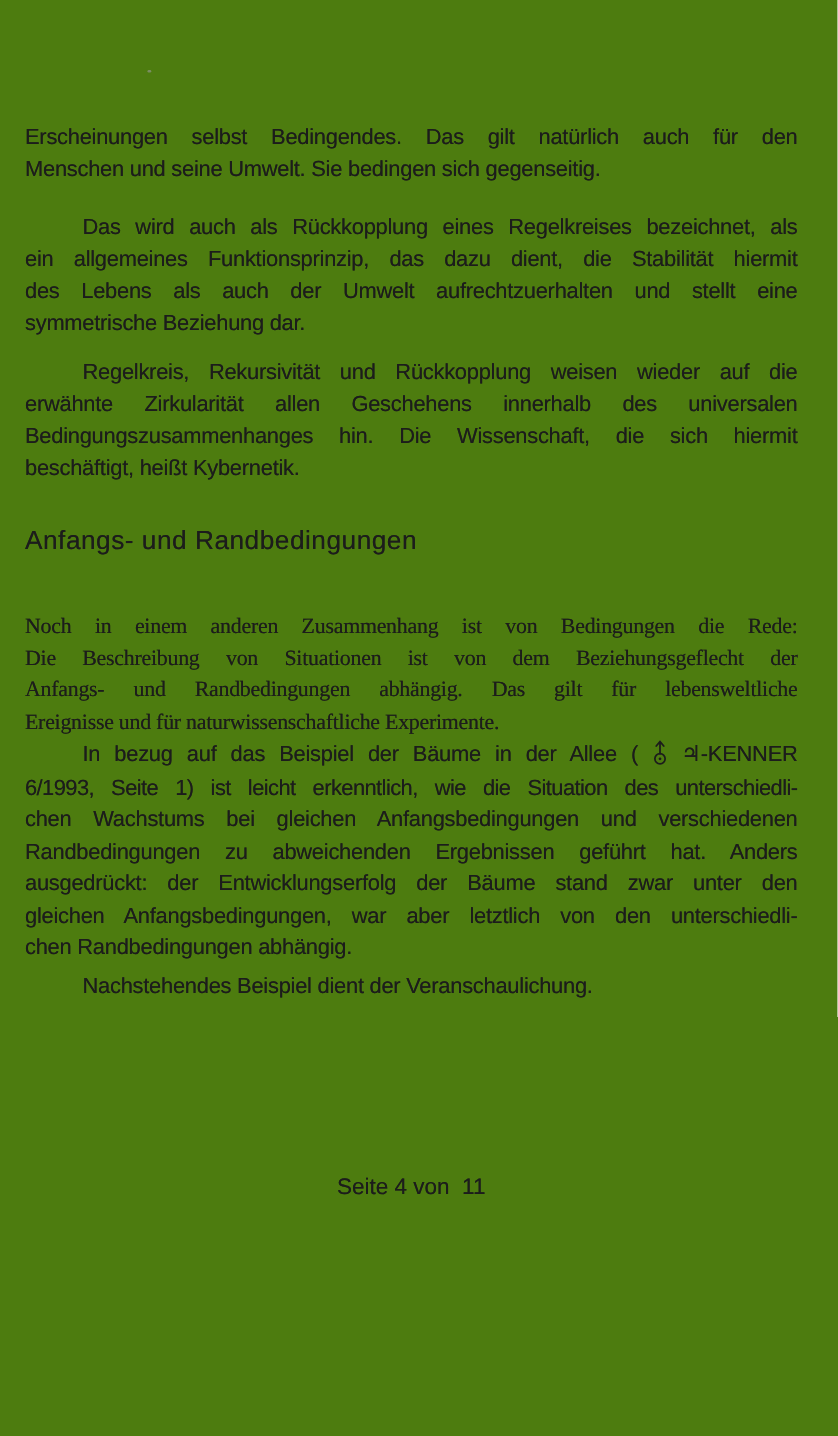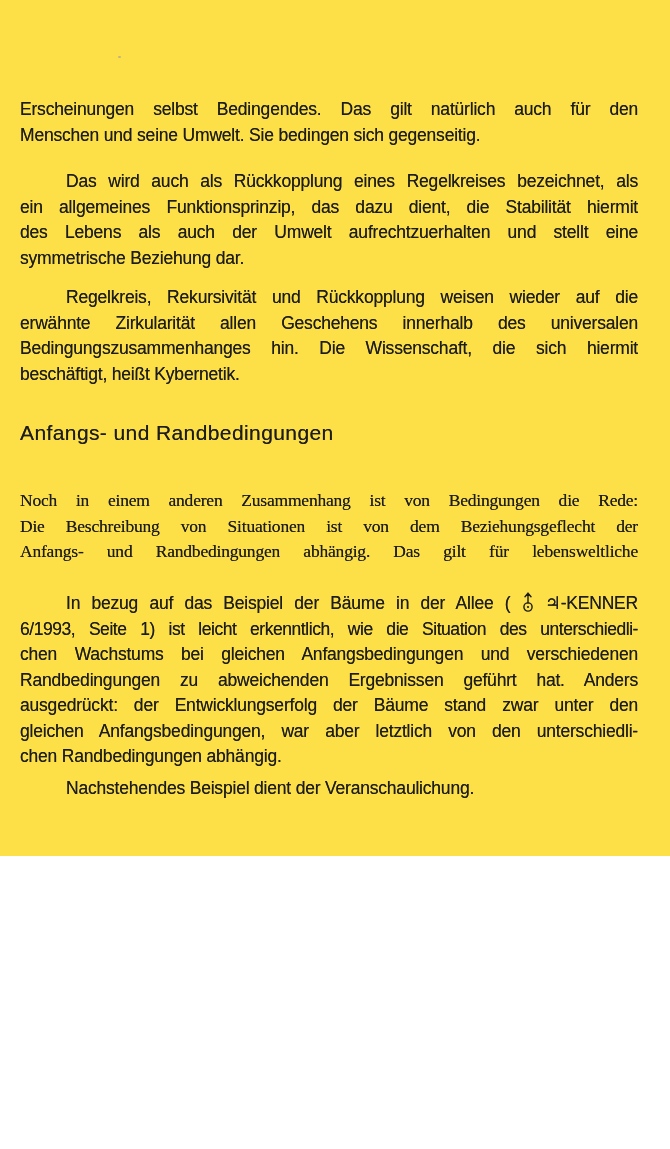--- a/index.html
+++ b/index.html
@@ -1,17 +1,17 @@
 <!DOCTYPE html>
 <html><head>
 <meta charset="utf-8">
 <style>
   html,body{margin:0;padding:0;background:#ffffff;}
   .page{
-    position:relative;width:670px;height:856px;background:#fde047;
+    position:relative;width:670px;height:1149px;background:#4d7c0f;
     overflow:hidden;color:#1c1c1c;
     font-family:"Liberation Sans","DejaVu Sans",sans-serif;
     text-shadow:0 0 0.5px rgba(25,25,25,0.75);
   }
   .para{
     position:absolute;left:20px;width:618px;
     font-size:17.5px;line-height:25.5px;letter-spacing:-0.2px;
   }
   .ln{
     display:block;white-space:nowrap;
@@ -68,20 +68,21 @@
     <div class="ln">Bedingungszusammenhanges hin. Die Wissenschaft, die sich hiermit</div>
     <div class="ln last">beschäftigt, heißt Kybernetik.</div>
   </div>
 
   <h1 class="heading">Anfangs- und Randbedingungen</h1>
 
   <div class="para p4">
     <div class="ln">Noch in einem anderen Zusammenhang ist von Bedingungen die Rede:</div>
     <div class="ln">Die Beschreibung von Situationen ist von dem Beziehungsgeflecht der</div>
     <div class="ln">Anfangs- und Randbedingungen abhängig. Das gilt für lebensweltliche</div>
+    <div class="ln last">Ereignisse und für naturwissenschaftliche Experimente.</div>
   </div>
 
   <div class="para p5">
     <div class="ln indent">
       <span>In bezug auf das Beispiel der Bäume in der Allee (</span>
       <span class="sym"><svg width="12" height="20" viewBox="0 0 12 20" fill="none" stroke="#1c1c1c" stroke-width="1.4" stroke-linecap="round" stroke-linejoin="round">
             <path d="M6 1.3 L3 4.8 M6 1.3 L9 4.8 M6 1.3 L6 11"></path>
             <circle cx="6" cy="15" r="4.1"></circle>
             <circle cx="6" cy="15" r="1.1" fill="#1c1c1c" stroke="none"></circle>
           </svg></span>

